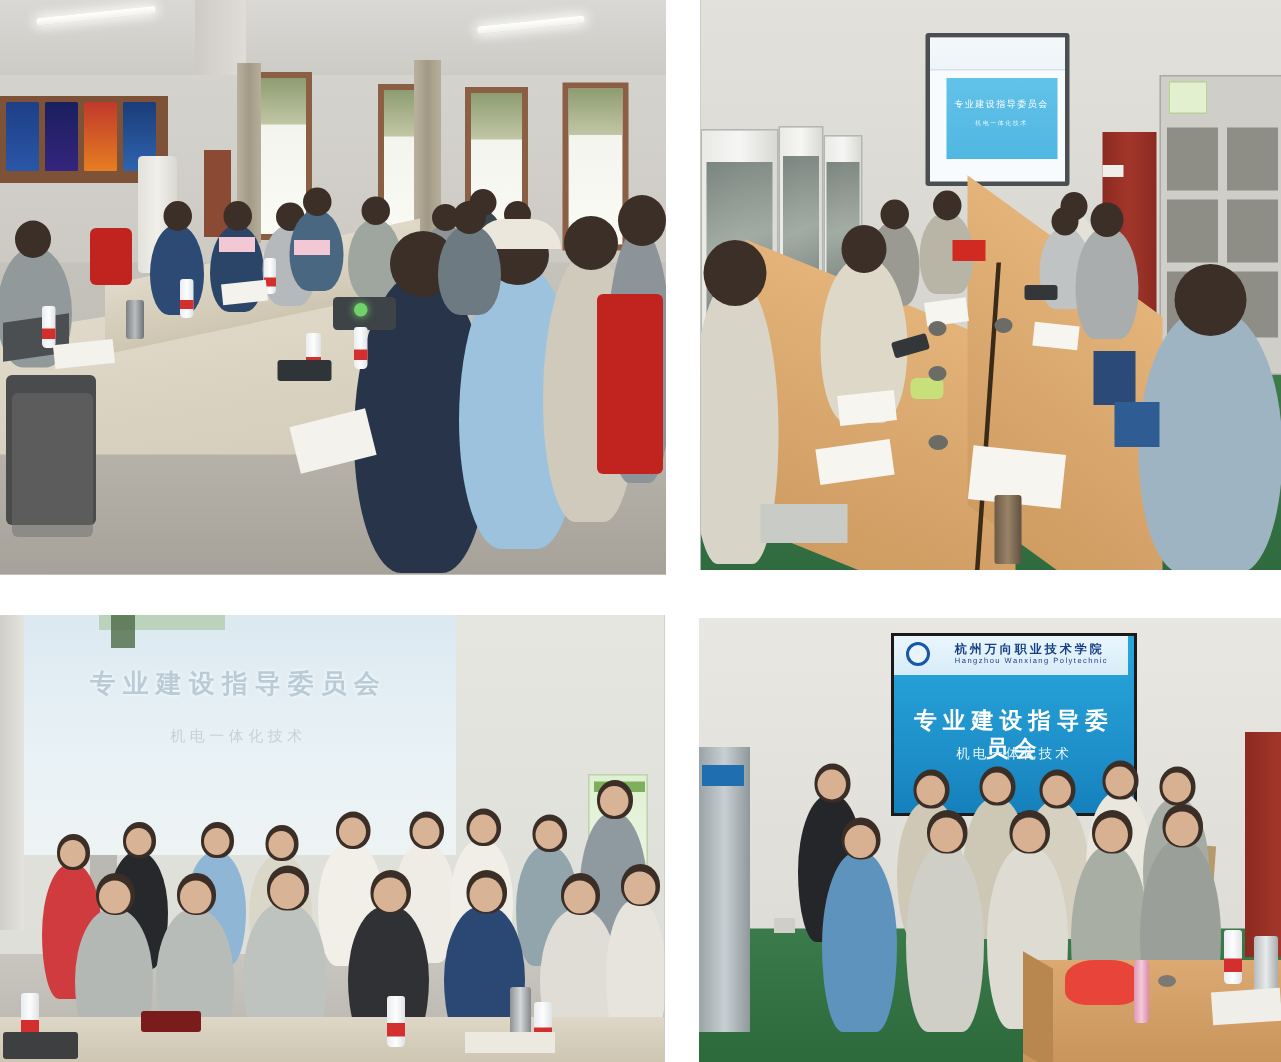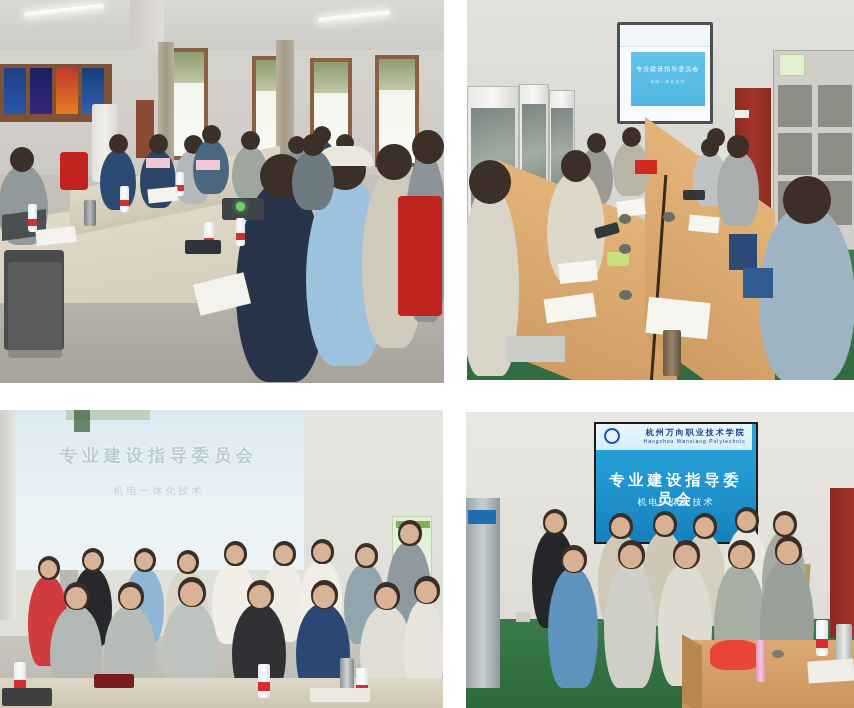--- a/index.html
+++ b/index.html
@@ -84,21 +84,21 @@
   .p3-person { border-radius:46% 46% 28% 28% / 52% 52% 48% 48%; }
   .p3-head { position:absolute; border-radius:50% 50% 46% 46%; background:#3a2e27; }
   .p3-face { position:absolute; border-radius:50%; background:#d9b395; }
 
   
   #photo-group-blue-screen { left:466px; top:412px; width:388px; height:296px; }
   #photo-group-blue-screen .scene { background: linear-gradient(#e4e4de,#dad9d3 55%, #bcbbb4 100%); }
   .p4-wall { left:0; top:0; width:100%; height:72%; background:linear-gradient(#e8e7e2,#dddcd6); }
   .p4-screenframe { background:#1a1a1a; padding:2px; }
   .p4-screen { position:absolute; inset:2px; background:linear-gradient(#29a7dd,#1d8ec8 70%,#1580bb); overflow:hidden; }
-  .p4-banner { position:absolute; left:0; top:0; right:4px; height:22%; background:linear-gradient(#eaf6fd,#d6ecf8);text-align:right; }
+  .p4-banner { position:absolute; left:0; top:0; right:4px; height:22%; background:linear-gradient(#eaf6fd,#d6ecf8); }
   .p4-logo { position:absolute; left:5%; top:16%; width:16px; height:16px; border-radius:50%; border:2px solid #1657a8; background:#e9f3fb; box-sizing:border-box; }
   .p4-banner-cn { position:absolute; left:26%; top:12%; right:4%; color:#163f86; font-size:8px; font-weight:bold; letter-spacing:2px; }
   .p4-banner-en { position:absolute; left:26%; top:55%; right:4%; color:#163f86; font-size:5px; letter-spacing:1px; }
   .p4-title { position:absolute; left:6%; right:6%; top:40%; text-align:center; color:#ffffff; font-size:15px; font-weight:bold; letter-spacing:4px; }
   .p4-sub { position:absolute; left:6%; right:6%; top:61%; text-align:center; color:#eaf7ff; font-size:9px; letter-spacing:2px; }
   .p4-floor { left:0; bottom:0; width:100%; height:30%; background:linear-gradient(#3b7a4a,#2c6a3c); }
   .p4-table { background:linear-gradient(#dca972,#c9955d); }
   .p4-cab { background:linear-gradient(90deg,#9aa3a6,#c8cfd2,#8f989b); }
   .p4-door { background:linear-gradient(90deg,#8c2a21,#a3362b); }
   .p4-person { border-radius:46% 46% 28% 28% / 52% 52% 48% 48%; }

